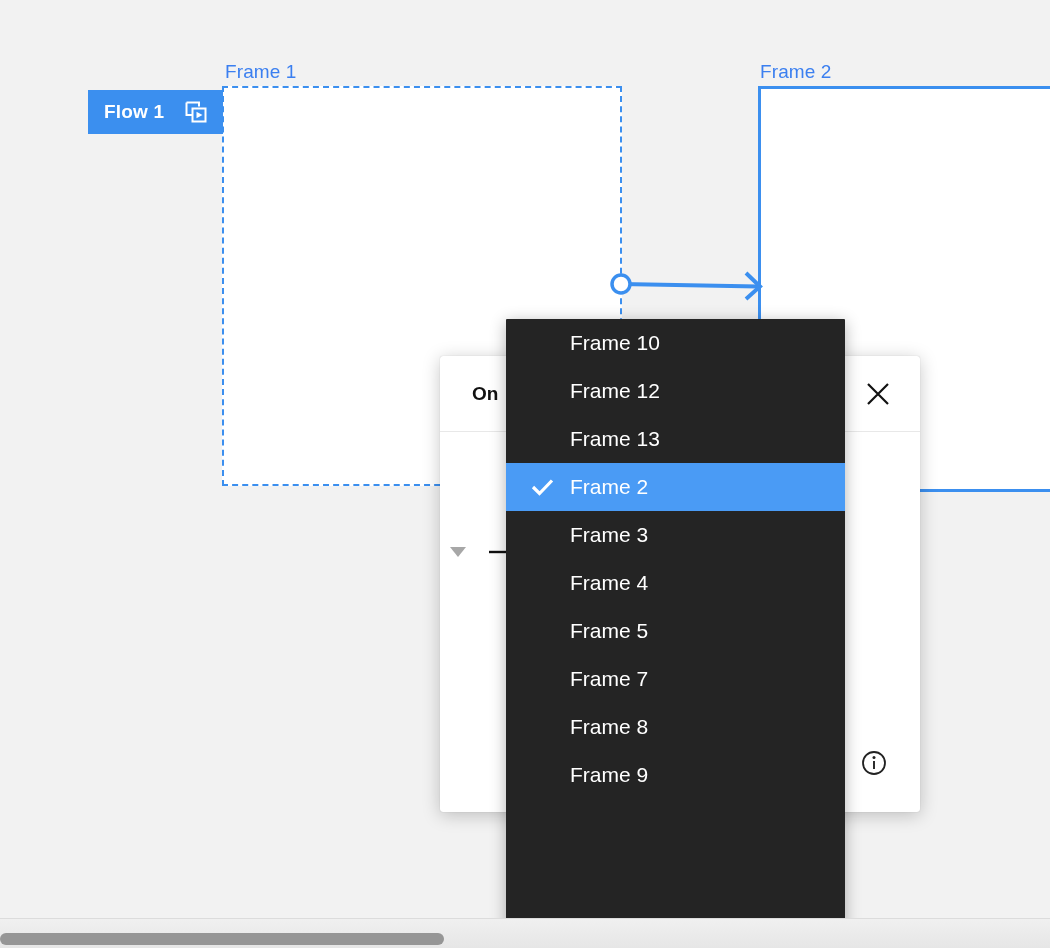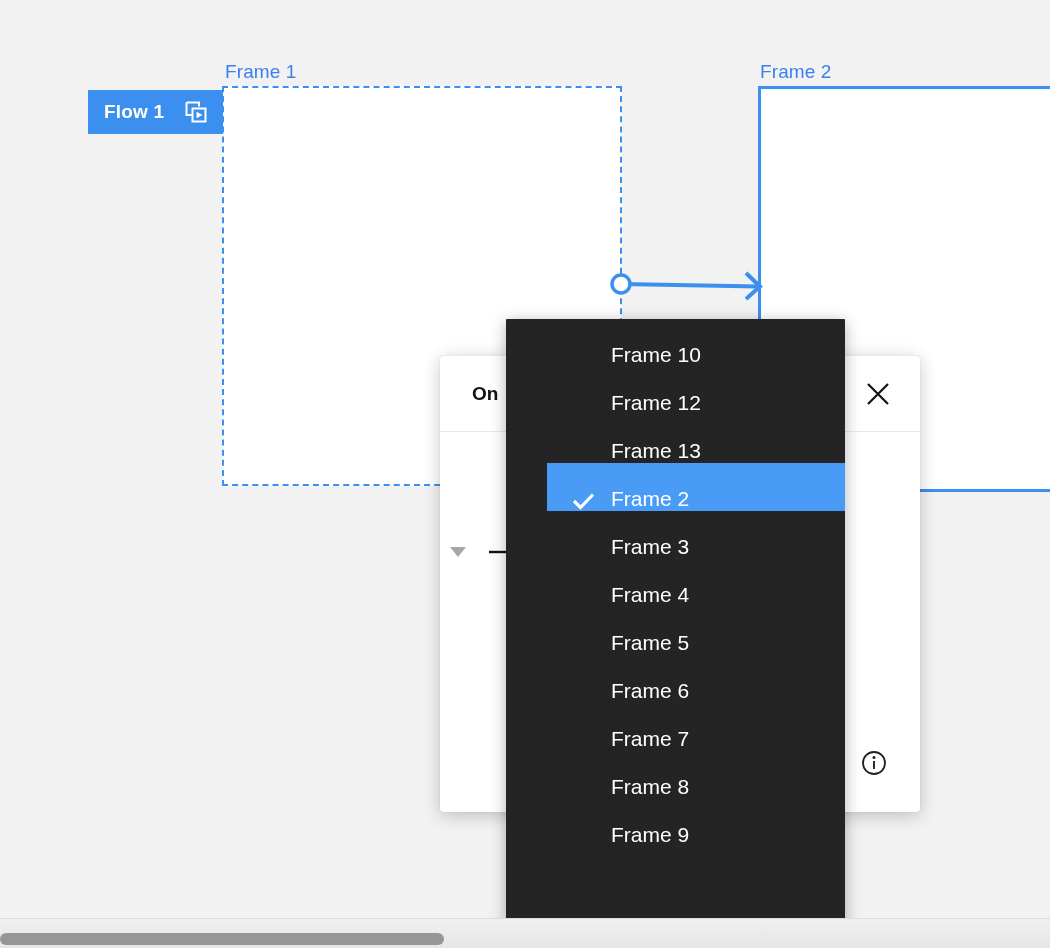--- a/index.html
+++ b/index.html
@@ -133,26 +133,25 @@
     width: 339px; height: 629px;
     background: #242424;
     box-shadow: 0 3px 16px rgba(0,0,0,0.30);
     overflow: hidden;
     border-radius: 1px;
   }
   .dropdown-option {
     position: relative;
     height: 48px;
     display: flex;
-    align-items: flex-end;
+    align-items: center;
     color: #ffffff;
     font-size: 21px;
     cursor: pointer;
     white-space: nowrap;
-    margin-left: 41px;
   }
   .dropdown-option .opt-label { margin-left: 64px; }
   .dropdown-option.selected { background: #4a9bf5; }
   .dropdown-option .check-icon {
     position: absolute;
     left: 25px;
     display: none;
     align-items: center;
   }
   .dropdown-option.selected .check-icon { display: flex; }
@@ -269,23 +268,20 @@
           <div class="dropdown-option">
             <span class="opt-label">Frame 3</span>
           </div>
           <div class="dropdown-option">
             <span class="opt-label">Frame 4</span>
           </div>
           <div class="dropdown-option">
             <span class="opt-label">Frame 5</span>
           </div>
           <div class="dropdown-option">
-            <span class="opt-label">Frame 6</span>
-          </div>
-          <div class="dropdown-option">
             <span class="opt-label">Frame 7</span>
           </div>
           <div class="dropdown-option">
             <span class="opt-label">Frame 8</span>
           </div>
           <div class="dropdown-option">
             <span class="opt-label">Frame 9</span>
           </div>
         </div>
       <div id="dropdown-scroll-more">

